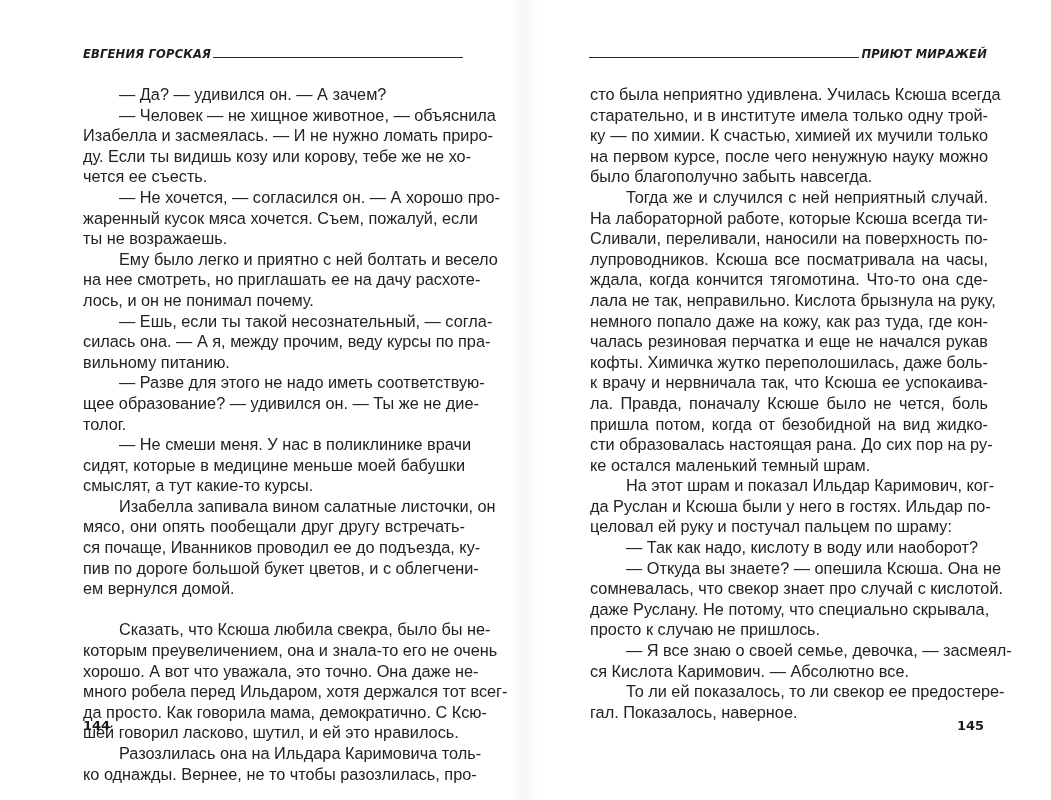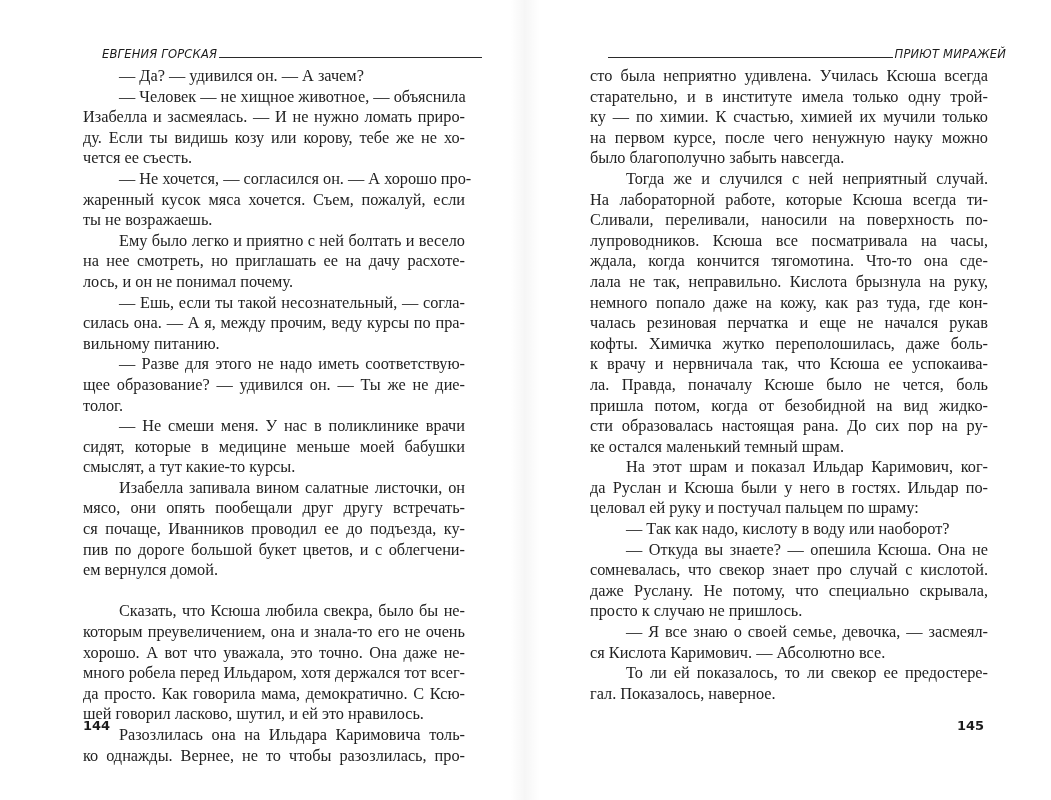--- a/index.html
+++ b/index.html
@@ -30,41 +30,40 @@
       height: 800px;
       background: linear-gradient(to right, rgba(0,0,0,0) 0%, rgba(0,0,0,0.035) 50%, rgba(0,0,0,0) 100%);
     }
     .running-head {
       position: absolute;
       top: 45px;
       height: 16px;
       display: flex;
       align-items: flex-end;
       font-family: "DejaVu Sans", sans-serif;
-      font-weight: normal;
+      font-weight: bold;
       font-style: italic;
       font-size: 11.5px;
       letter-spacing: 0.2px;
       color: #1c1c1c;
-      margin-left: 19px;
     }
     .running-head .rule {
       flex: 1;
       border-bottom: 1px solid #2a2a2a;
       margin-bottom: 3px;
     }
     .page-left .running-head { left: 83px; width: 380px; }
     .page-right .running-head { left: 64px; width: 398px; }
     .page-left .running-head .rule { margin-left: 2px; }
     .page-right .running-head .rule { margin-right: 2px; }
 
     .text-block {
       position: absolute;
-      top: 66px;
-      font-family: Liberation Serif, serif;
+      top: 84px;
+      font-family: Liberation Sans, sans-serif;
       font-size: 16.3px;
       line-height: 20.6px;
       color: #222222;
       text-align: justify;
     }
     .page-left .text-block { left: 83px; width: 382px; }
     .page-right .text-block { left: 65px; width: 398px; }
     .line {
       display: block;
       white-space: nowrap;

